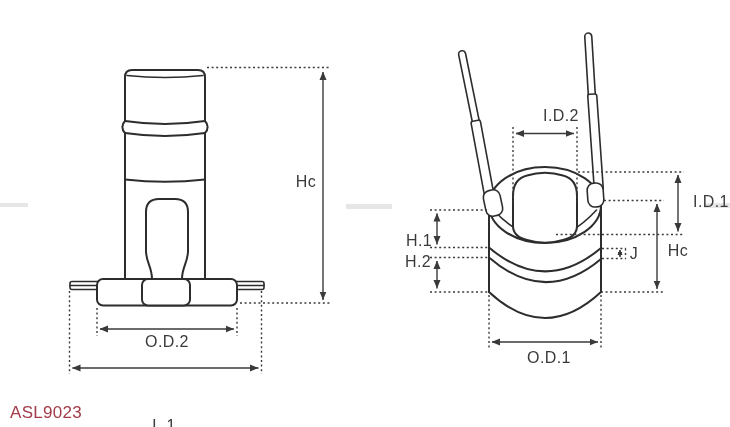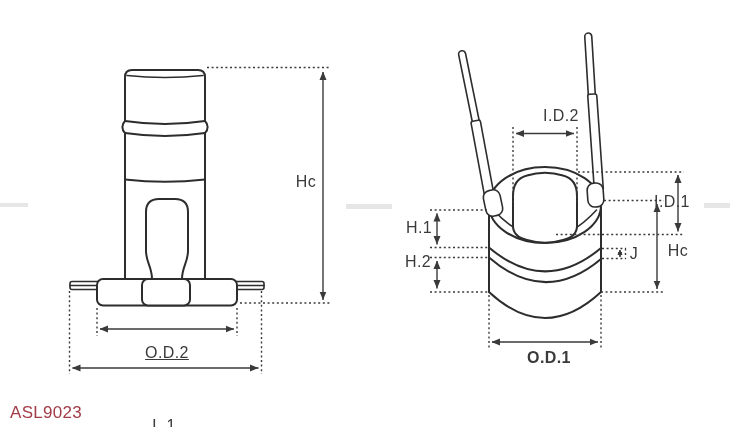--- a/index.html
+++ b/index.html
@@ -140,24 +140,24 @@
 
       <path class="dot" d="M602,248.5 H626 M602,258.5 H626 M625.5,248.5 V258.5"></path>
       <line class="dim" x1="620" y1="250" x2="620" y2="257" marker-start="url(#arrSs)" marker-end="url(#arrEs)"></line>
 
       <path class="dot" d="M489,295 V348 M601,295 V348"></path>
       <line class="dim" x1="492" y1="342" x2="598" y2="342" marker-start="url(#arrS)" marker-end="url(#arrE)"></line>
     </g>
   </svg>
 
   <span class="dim-label" style="left:306px; top:182px;">Hc</span>
-  <span class="dim-label" style="left:167px; top:353px;text-decoration:underline;">O.D.2</span>
+  <span class="dim-label" style="left:167px; top:342px;">O.D.2</span>
   <span class="dim-label" style="left:164px; top:385px;margin-top:41px;">L.1</span>
   <span class="dim-label" style="left:561px; top:116px;">I.D.2</span>
-  <span class="dim-label" style="left:672px; top:202px;">I.D.1</span>
-  <span class="dim-label" style="left:419px; top:228px;">H.1</span>
+  <span class="dim-label" style="left:711px; top:202px;">I.D.1</span>
+  <span class="dim-label" style="left:419px; top:241px;">H.1</span>
   <span class="dim-label" style="left:418px; top:262px;">H.2</span>
   <span class="dim-label" style="left:634px; top:254px;">J</span>
   <span class="dim-label" style="left:678px; top:251px;">Hc</span>
-  <span class="dim-label" style="left:549px; top:358px;font-weight:bold;">O.D.1</span>
+  <span class="dim-label" style="left:549px; top:358px;">O.D.1</span>
 
   <span class="part-number">ASL9023</span>
 </div>
 
 </body></html>

